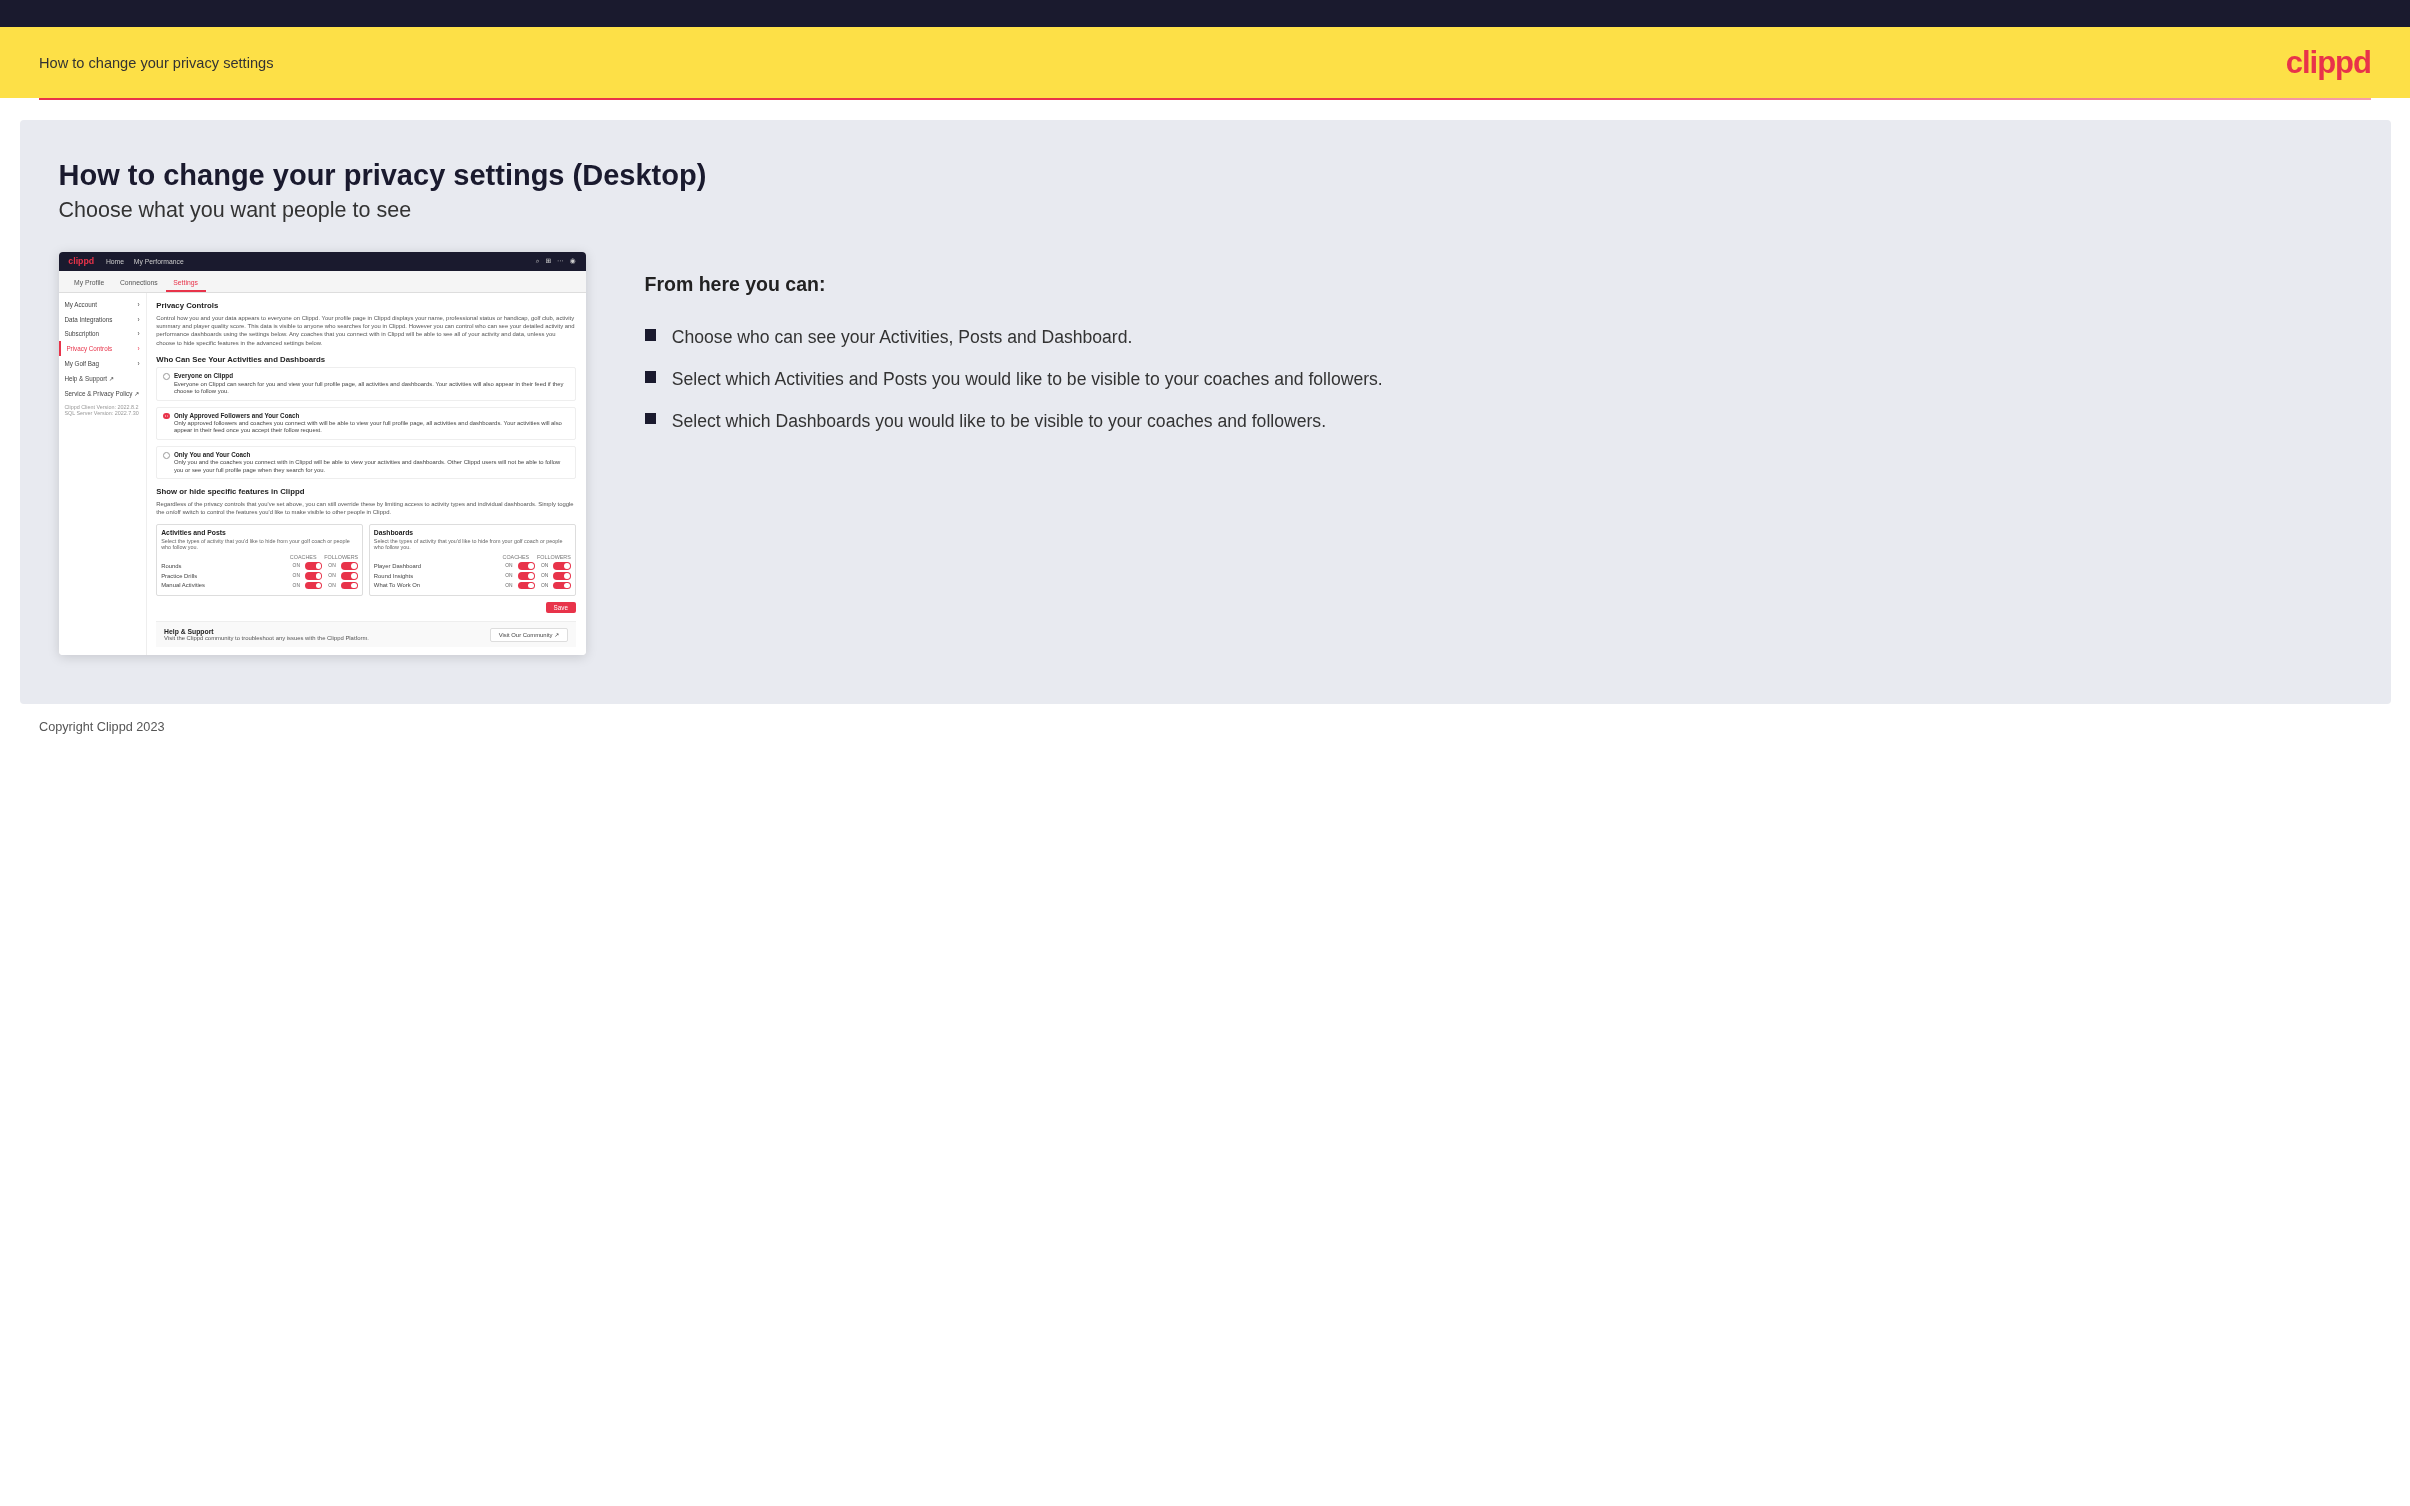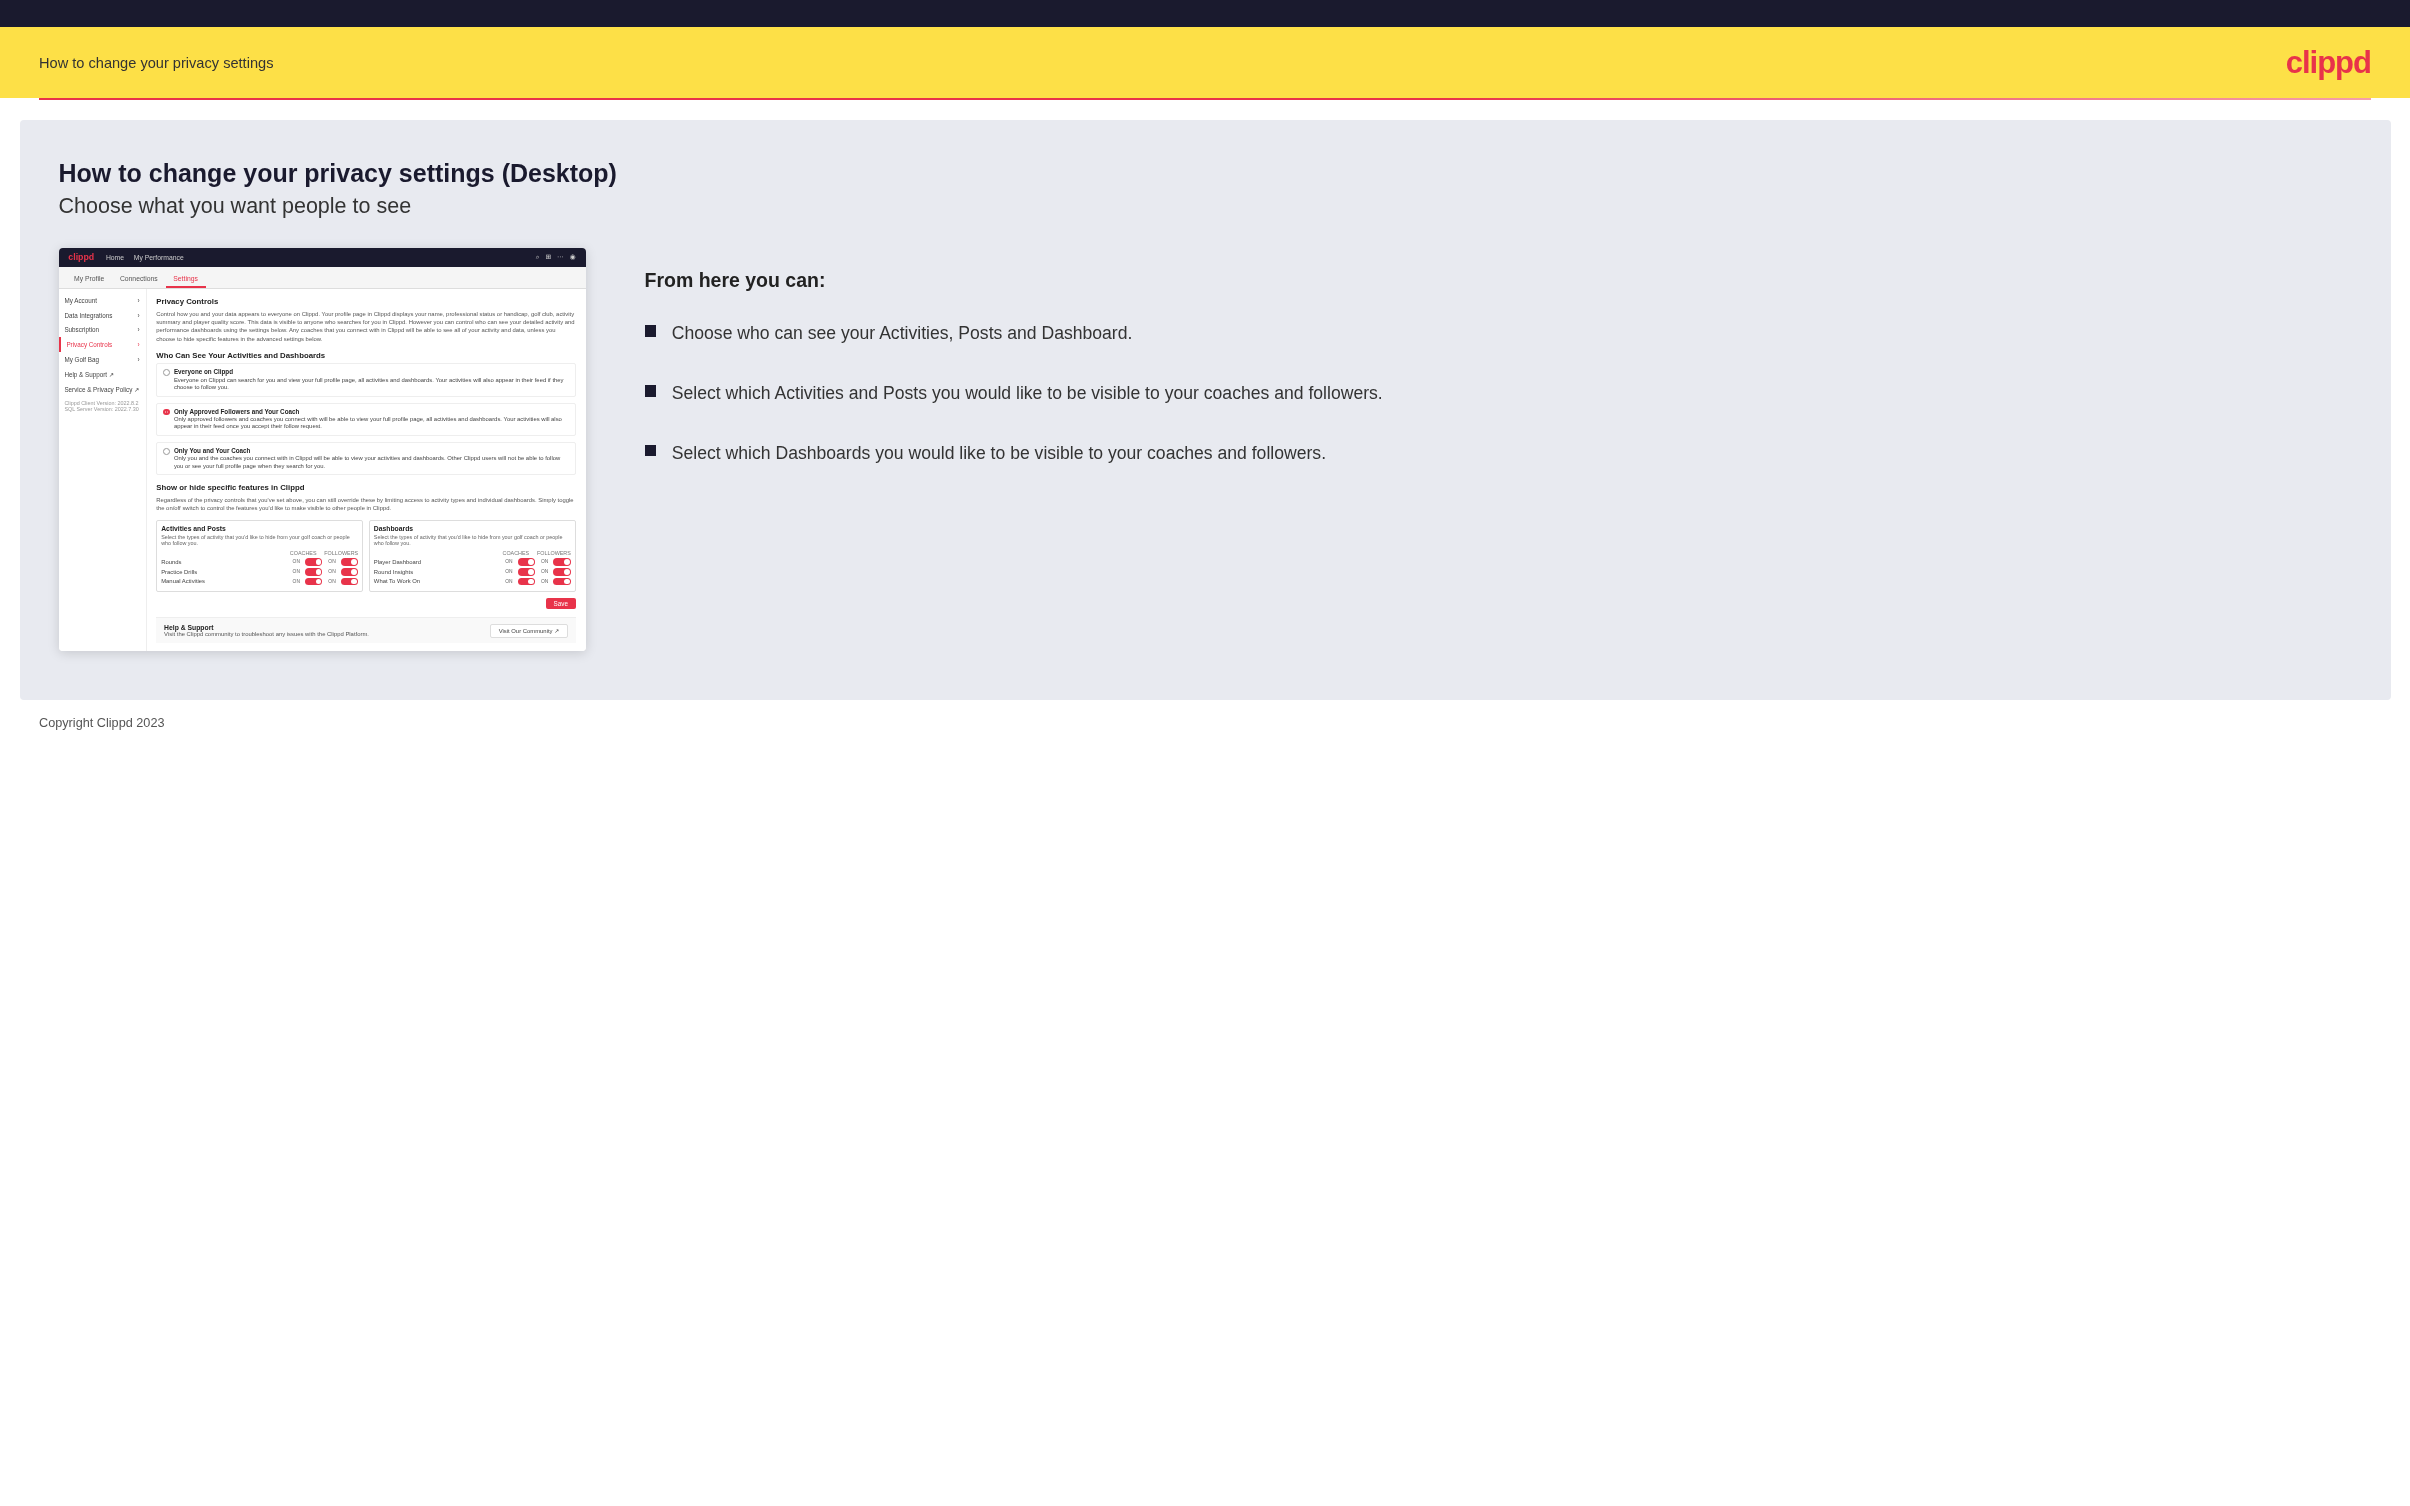--- a/index.html
+++ b/index.html
@@ -38,21 +38,21 @@
     }
 
     .main-content {
       background: #e8eaf0;
       margin: 19.5px 19.5px 0 19.5px;
       padding: 39px 39px 49px 39px;
       border-radius: 3.9px;
     }
 
     .page-heading {
-      font-size: 25px;
+      font-size: 29px;
       font-weight: 700;
       color: #1a1a2e;
       margin-bottom: 5.9px;
     }
 
     .page-subheading {
       font-size: 21.5px;
       font-weight: 400;
       color: #333;
       margin-bottom: 29px;
@@ -349,21 +349,21 @@
       font-weight: 600;
       color: #222;
       margin-bottom: 29px;
       margin-top: 12px;
     }
 
     .bullet-list {
       list-style: none;
       display: flex;
       flex-direction: column;
-      gap: 35px;
+      gap: 17px;
     }
 
     .bullet-item {
       display: flex;
       gap: 15.6px;
       align-items: flex-start;
     }
 
     .bullet-square {
       width: 11.7px;

